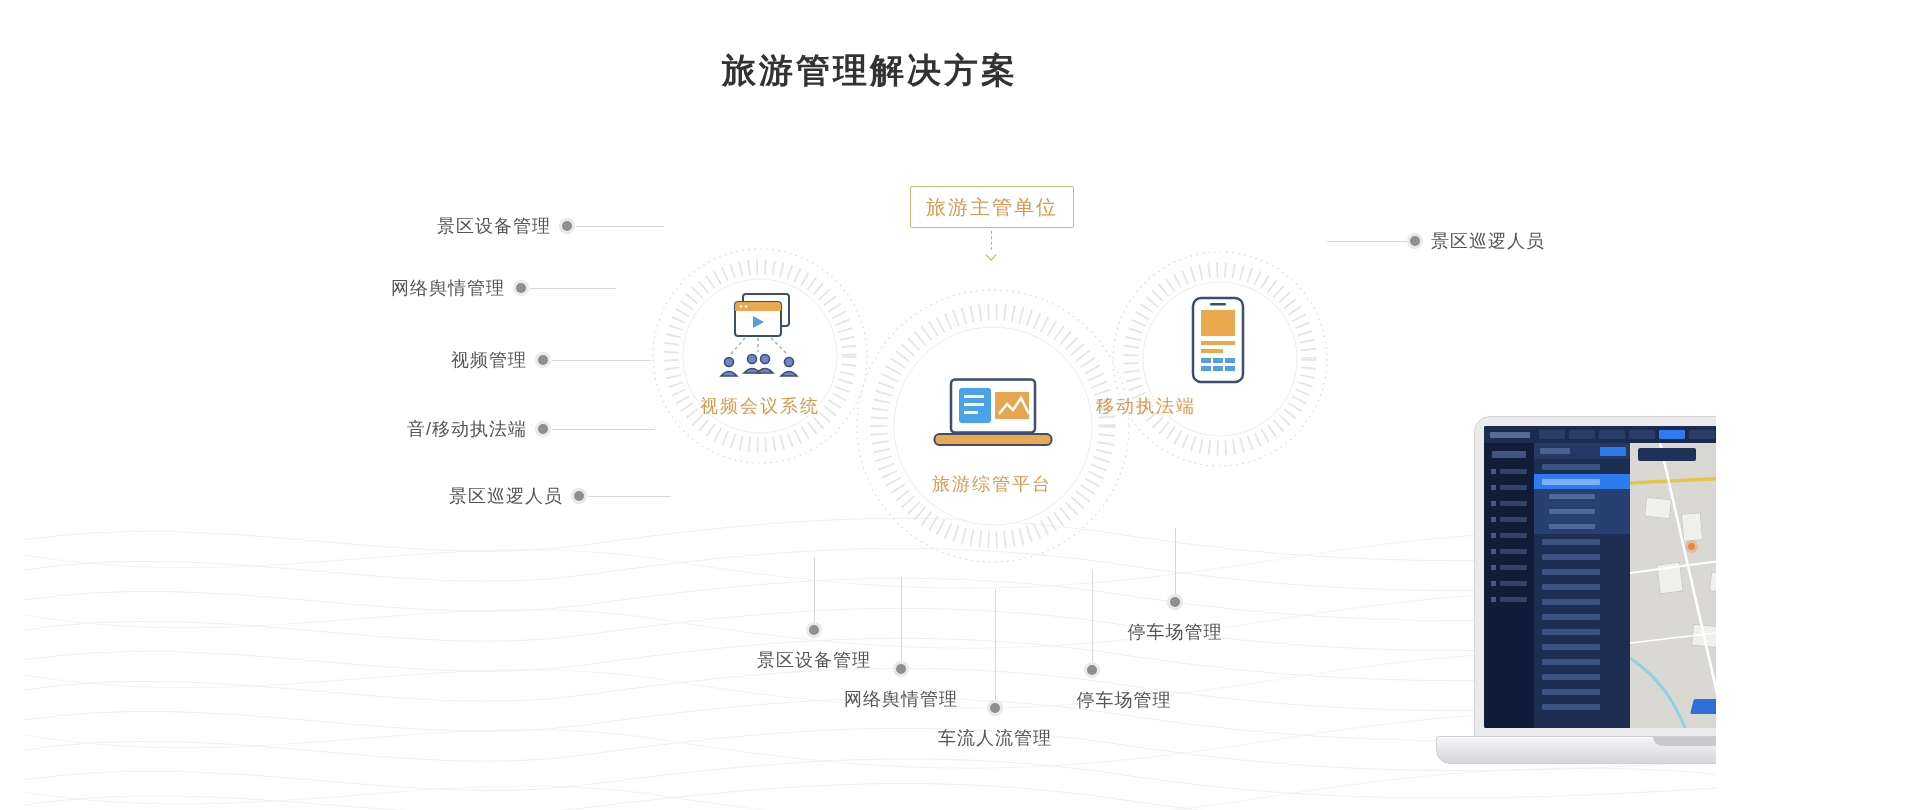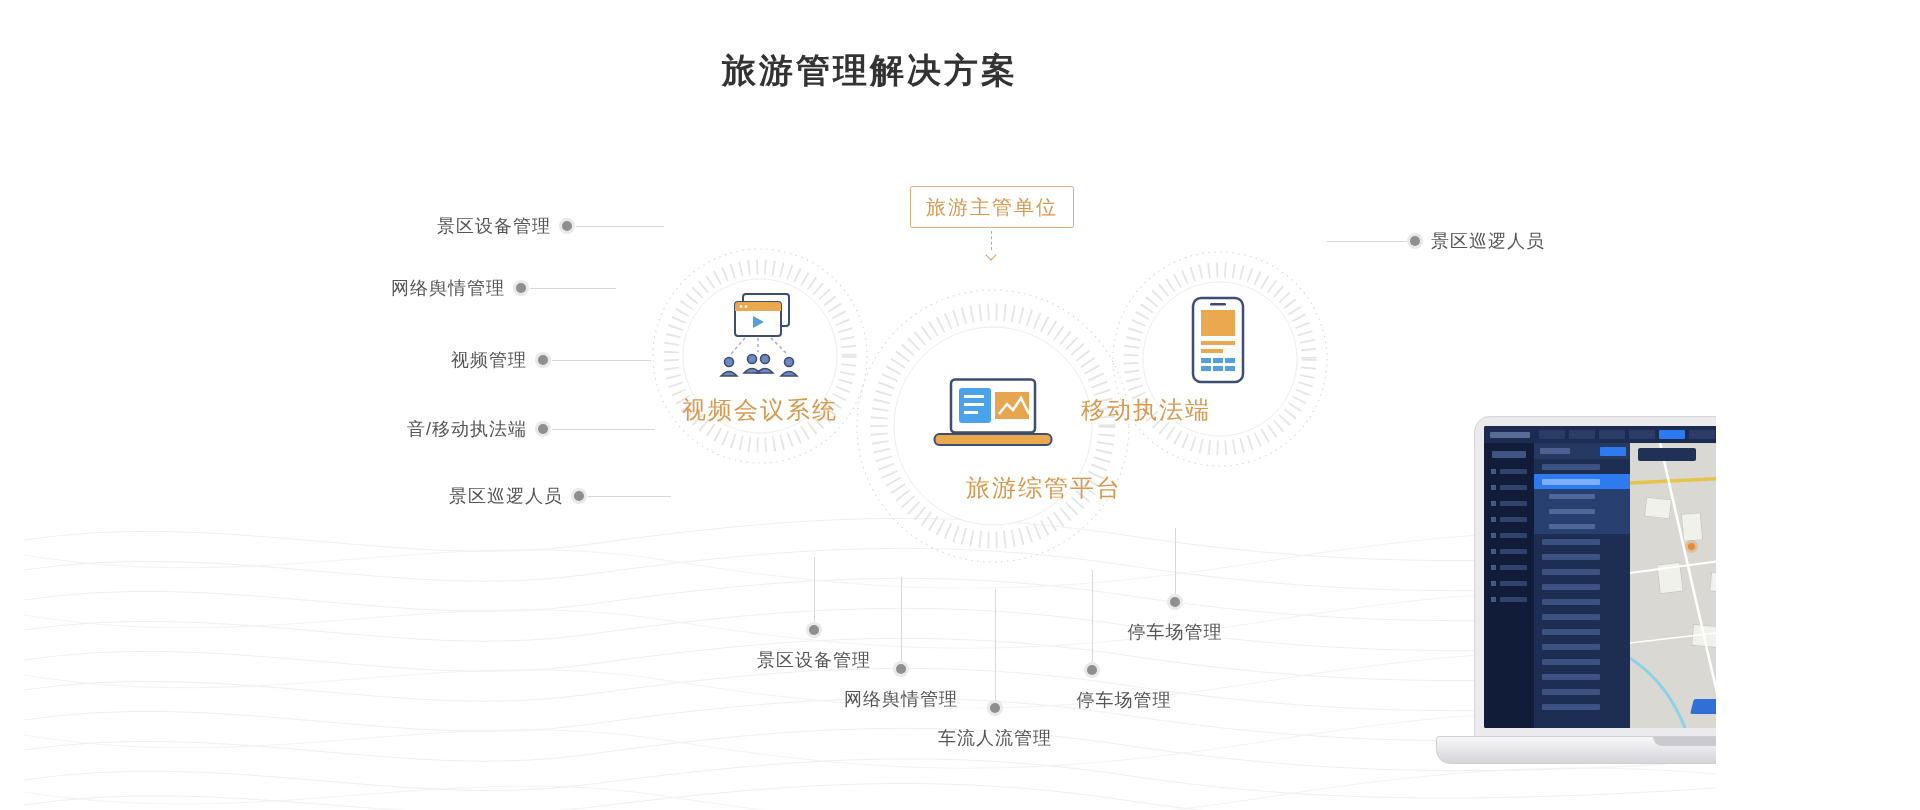--- a/index.html
+++ b/index.html
@@ -17,21 +17,21 @@
   
   .authority-box { position:absolute; left:886px; top:186px; width:164px; height:42px;
                    border:1px solid #e0b27d; border-radius:2px; display:flex; align-items:center;
                    justify-content:center; color:#d8994e; font-size:20px; letter-spacing:2px; background:#fff; }
   .arrow-stem { position:absolute; left:967px; top:231px; height:19px; width:0;
                 border-left:1px dashed #d9a45f; }
   .arrow-head { position:absolute; left:963px; top:251px; width:8px; height:8px;
                 border-right:1px solid #d9a45f; border-bottom:1px solid #d9a45f;
                 transform:rotate(45deg); background:transparent; }
 
-  .node-label { position:absolute; transform:translateX(-50%); color:#d8994e; font-size:24px;
+  .node-label { position:absolute; transform:translateX(-50%); color:#d8994e; font-size:18px;
                 letter-spacing:2px; white-space:nowrap; }
 
   .side-label { position:absolute; font-size:18px; color:#555; letter-spacing:1px;
                 white-space:nowrap; transform:translateY(-50%); }
   .side-label.r200 { width:220px; text-align:right; }
   .bottom-label { position:absolute; font-size:18px; color:#555; letter-spacing:1px;
                   white-space:nowrap; transform:translateX(-50%); }
 
   .dot { position:absolute; width:10px; height:10px; border-radius:50%; background:#8f8f8f;
          box-shadow:0 0 0 3px #e9e9e9; }
@@ -160,21 +160,21 @@
   <svg class="abs" style="left:909px;top:378px" width="120" height="70" viewBox="0 0 120 70">
     <rect x="18" y="1.5" width="84" height="53" rx="4" fill="#ffffff" stroke="#3d4e73" stroke-width="2.5"></rect>
     <rect x="26" y="10" width="32" height="35" rx="3" fill="#4aa3e8"></rect>
     <rect x="31" y="17" width="20" height="3" fill="#fff"></rect>
     <rect x="31" y="25" width="20" height="3" fill="#fff"></rect>
     <rect x="31" y="33" width="14" height="3" fill="#fff"></rect>
     <rect x="62" y="14" width="34" height="27" fill="#e8a54f"></rect>
     <path d="M66,36 l8,-10 6,6 8,-12 8,16" fill="none" stroke="#ffffff" stroke-width="2.5"></path>
     <rect x="1.5" y="56" width="117" height="11" rx="5" fill="#eaa94f" stroke="#3d4e73" stroke-width="2"></rect>
   </svg>
-  <div class="node-label" style="left:1020px;top:472px">旅游综管平台</div>
+  <div class="node-label" style="left:968px;top:472px">旅游综管平台</div>
 
   <svg class="abs" style="left:1167px;top:296px" width="54" height="88" viewBox="0 0 54 88">
     <rect x="2" y="2" width="50" height="84" rx="8" fill="#ffffff" stroke="#3d4e73" stroke-width="2.5"></rect>
     <rect x="19" y="7" width="16" height="2.5" rx="1.2" fill="#3d4e73"></rect>
     <rect x="10" y="14" width="34" height="26" fill="#eaa94f"></rect>
     <rect x="10" y="45" width="34" height="4" fill="#eaa94f"></rect>
     <rect x="10" y="53" width="22" height="4" fill="#eaa94f"></rect>
     <g fill="#55a0dc">
       <rect x="10" y="62" width="10" height="5"></rect>
         <rect x="22" y="62" width="10" height="5"></rect>

